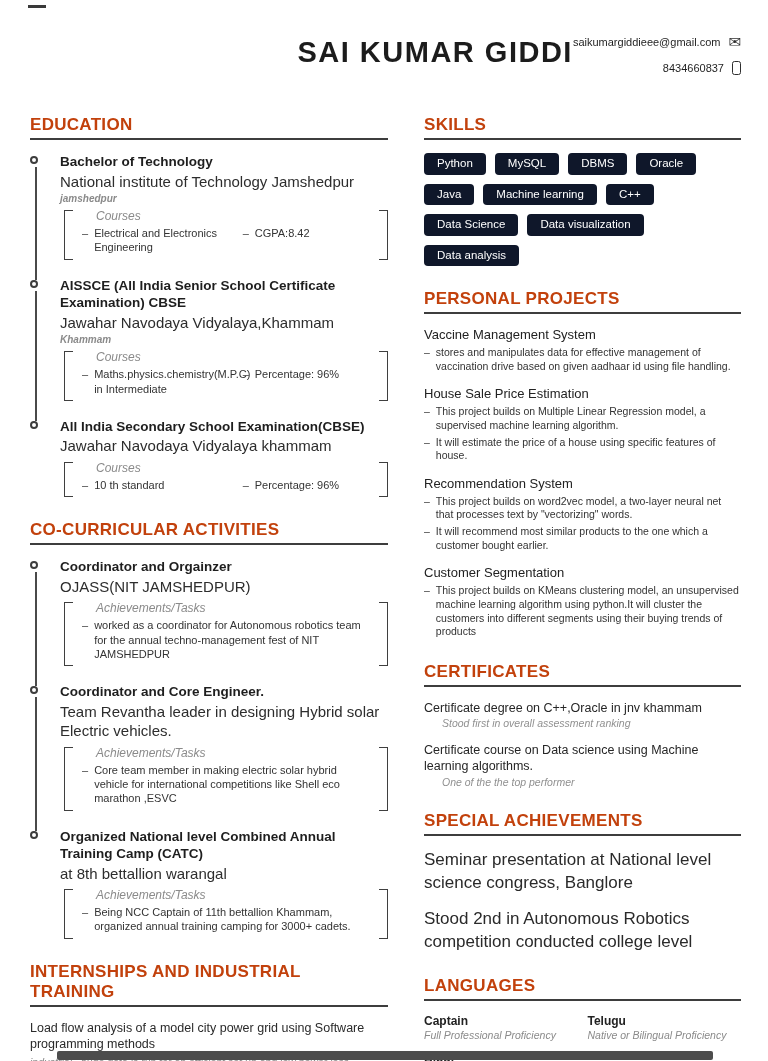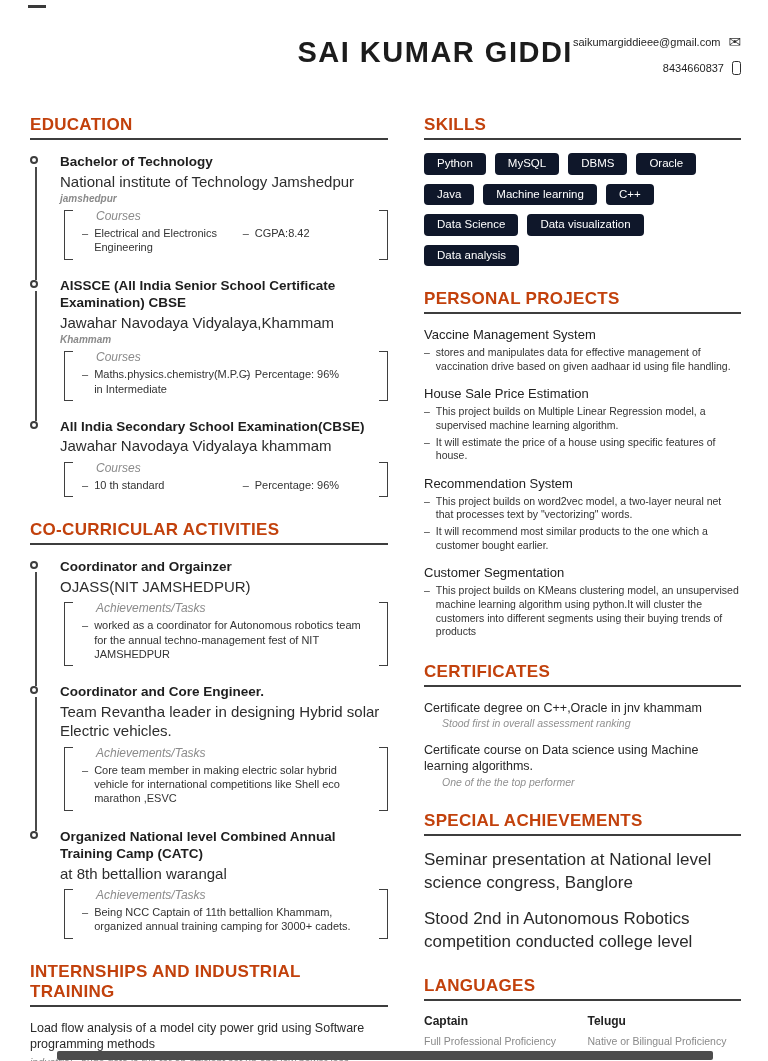--- a/index.html
+++ b/index.html
@@ -69,21 +69,21 @@
   .cert { margin-bottom: 13px; }
   .cert-title { font-size: 12.5px; color: #262626; line-height: 1.3; }
   .cert-note { font-size: 10.5px; font-style: italic; color: #909090; margin-top: 1px; margin-left: 18px; }
 
   
   .ach { font-size: 17px; color: #2a2a2a; line-height: 1.35; margin-bottom: 13px; }
 
   
   .lang-grid { display: grid; grid-template-columns: 1fr 1fr; row-gap: 14px; column-gap: 10px; }
   .lang-name { font-size: 12px; font-weight: 600; color: #222; }
-  .lang-level { font-size: 10.5px; color: #8a8a8a; margin-top: 7px; }
+  .lang-level { font-size: 10.5px; font-style: italic; color: #8a8a8a; margin-top: 1px; }
 
   .bottom-bar { position: absolute; left: 57px; bottom: 1px; width: 656px; height: 9px; background: #4d4d4d; border-radius: 2px; }
 </style>
 </head>
 <body>
 
 <div class="top-mark"></div>
 
 <div class="page">
 

